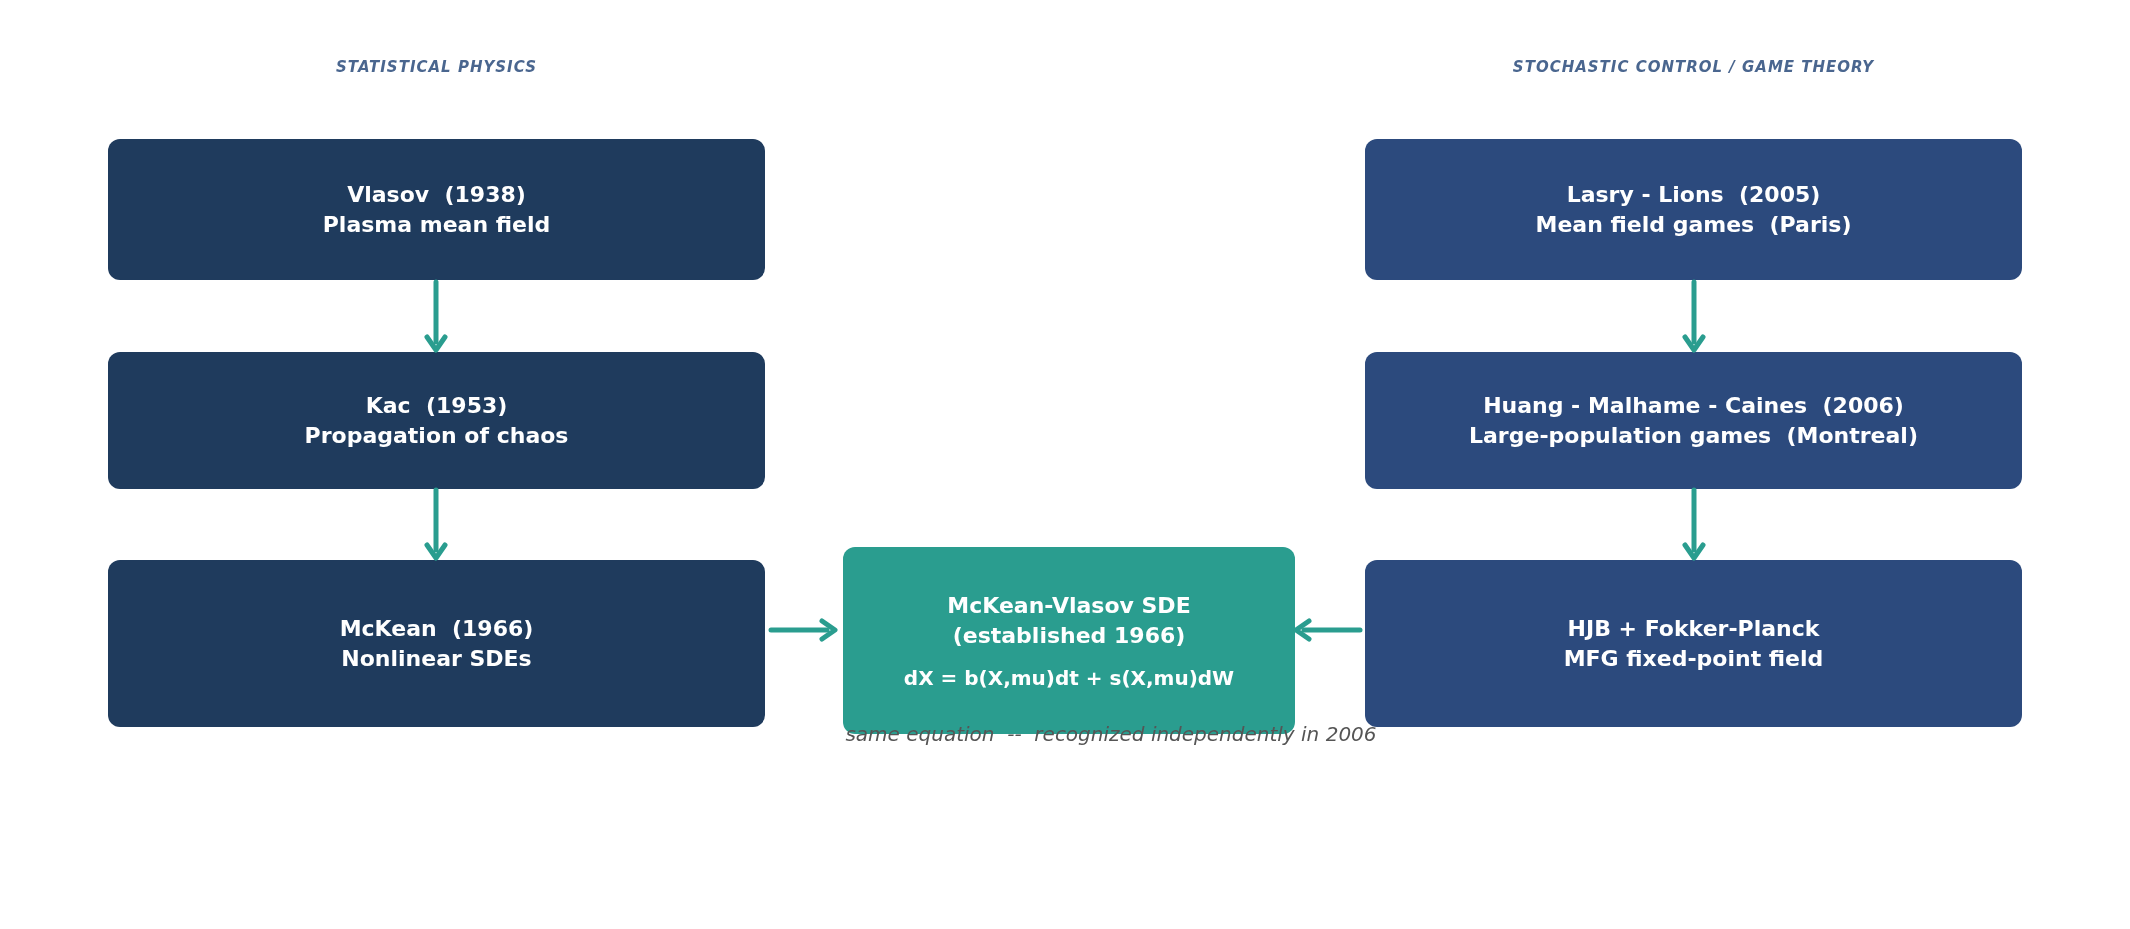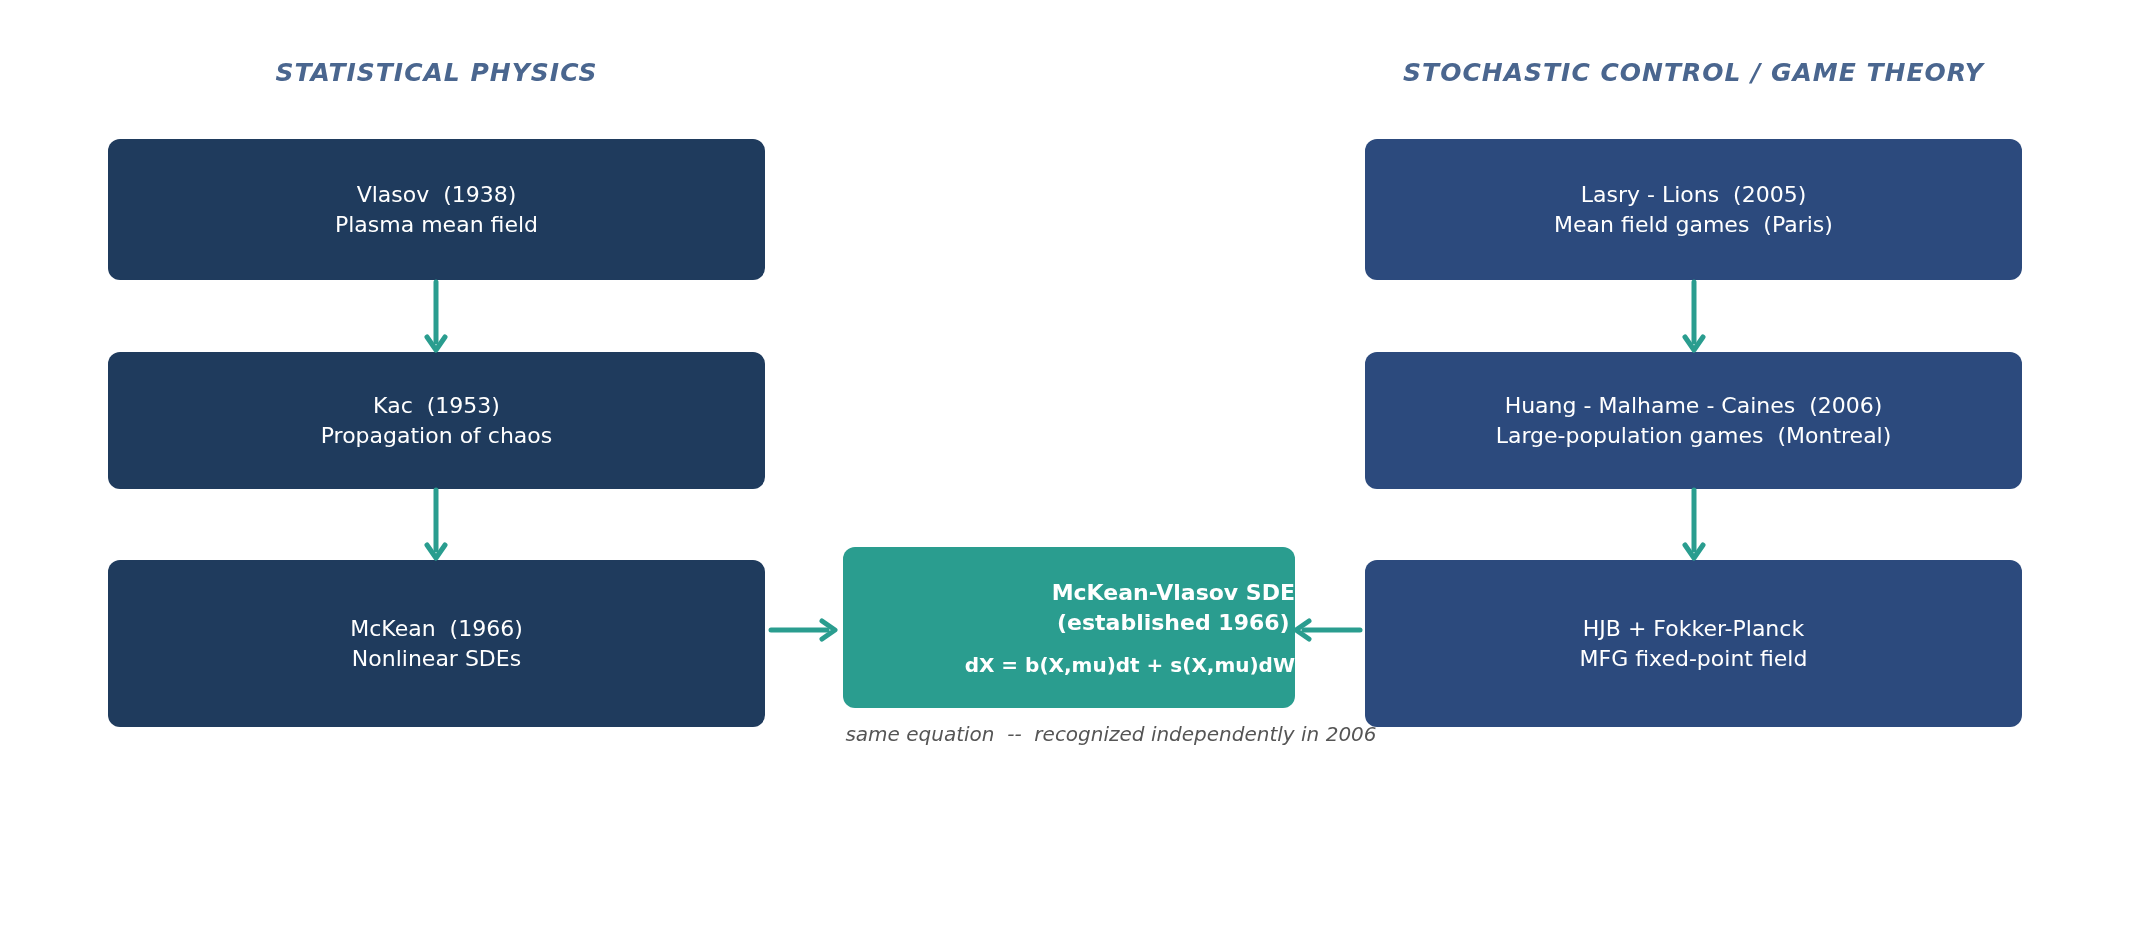--- a/index.html
+++ b/index.html
@@ -13,61 +13,61 @@
     width: 2130px;
     height: 929px;
     background: var(--background, #ffffff);
     overflow: hidden;
   }
   .col-header {
     position: absolute;
     top: 58px;
     width: 657px;
     text-align: center;
-    font-size: 25px;
+    font-size: 15px;
     font-weight: bold;
     font-style: italic;
     letter-spacing: 1px;
     color: var(--header-text, #4a668f);
     white-space: pre-wrap;
   }
   .col-header.left  { left: 108px; }
   .col-header.right { left: 1365px; }
 
   .node {
     position: absolute;
     width: 657px;
     border-radius: 12px;
     display: flex;
     align-items: center;
     justify-content: center;
     text-align: center;
     color: var(--node-text, #ffffff);
-    font-weight: normal;
+    font-weight: bold;
     font-size: 22px;
     line-height: 1.35;
     white-space: pre-wrap;
   }
   .node.left-col  { left: 108px;  background: var(--left-node-bg, #1f3b5d); }
   .node.right-col { left: 1365px; background: var(--right-node-bg, #2c4a7d); }
   .row1 { top: 139px; height: 141px; }
   .row2 { top: 352px; height: 137px; }
   .row3 { top: 560px; height: 167px; }
 
   .center-node {
     position: absolute;
     left: 843px;
     top: 547px;
     width: 452px;
-    height: 161px;
+    height: 187px;
     border-radius: 12px;
     background: var(--center-node-bg, #2a9d8f);
     display: flex;
     flex-direction: column;
-    align-items: flex-end;
+    align-items: center;
     justify-content: center;
     text-align: center;
     color: var(--node-text, #ffffff);
     font-weight: bold;
   }
   .center-title {
     font-size: 22px;
     line-height: 1.35;
     white-space: pre-wrap;
   }

